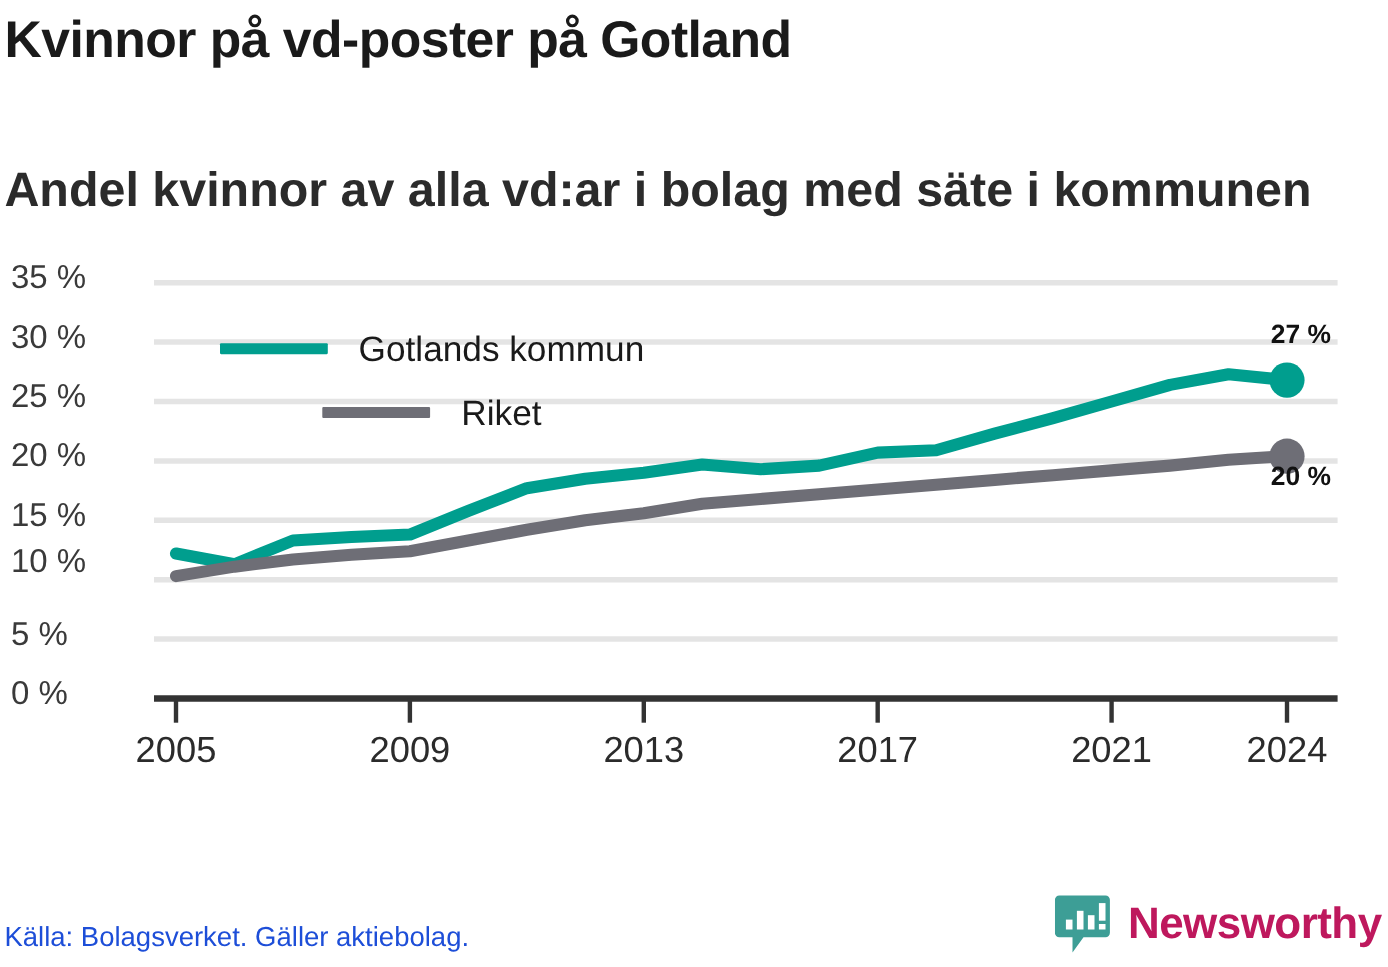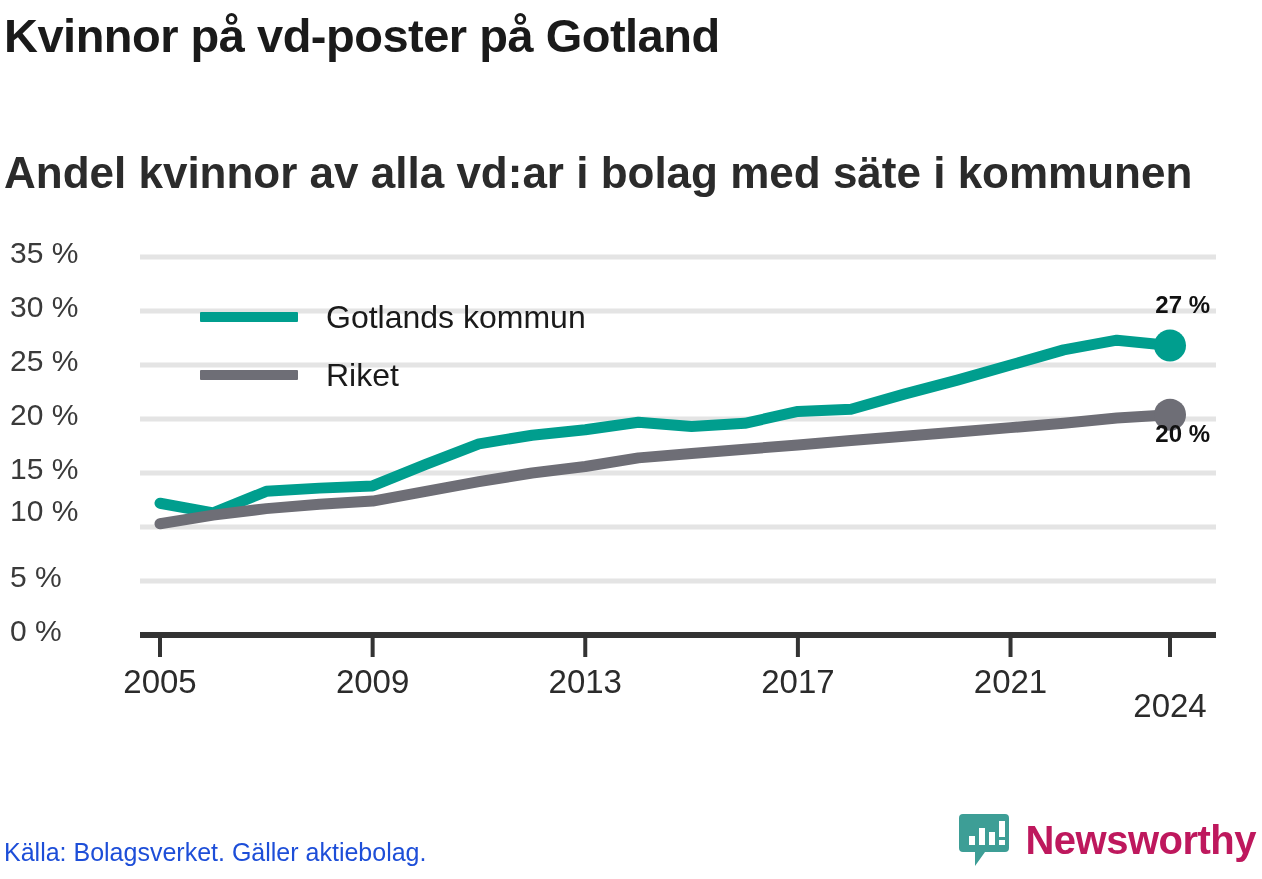--- a/index.html
+++ b/index.html
@@ -71,20 +71,21 @@
   
   .legend {
     position: absolute;
     left: 200px;
     top: 288px;
   }
   .legend-row {
     display: flex;
     align-items: center;
     height: 58px;
+    justify-content: center;
   }
   .legend-swatch {
     width: 98px;
     height: 10px;
     border-radius: 1px;
     margin-right: 28px;
   }
   .legend-label {
     font-size: 32px;
     color: #1a1a1a;
@@ -168,21 +169,21 @@
       <div class="y-tick-label" style="left: 10px; top: 344px;">25 %</div>
       <div class="y-tick-label" style="left: 10px; top: 290px;">30 %</div>
       <div class="y-tick-label" style="left: 10px; top: 236px;">35 %</div>
     </div>
   <div id="x-tick-labels">
       <div class="x-tick-label" style="left: 160px; top: 663px; text-align: right;">2005</div>
       <div class="x-tick-label" style="left: 372.632px; top: 663px;">2009</div>
       <div class="x-tick-label" style="left: 585.263px; top: 663px;">2013</div>
       <div class="x-tick-label" style="left: 797.895px; top: 663px;">2017</div>
       <div class="x-tick-label" style="left: 1010.53px; top: 663px;">2021</div>
-      <div class="x-tick-label" style="left: 1170px; top: 663px; margin-top: 24px;">2024</div>
+      <div class="x-tick-label" style="left: 1170px; top: 663px;">2024</div>
     </div>
 
   <div class="legend">
     <div class="legend-row">
       <span class="legend-swatch" id="sw0" style="background: rgb(0, 158, 142);"></span>
       <span class="legend-label">Gotlands kommun</span>
     </div>
     <div class="legend-row">
       <span class="legend-swatch" id="sw1" style="background: rgb(110, 110, 118);"></span>
       <span class="legend-label">Riket</span>

